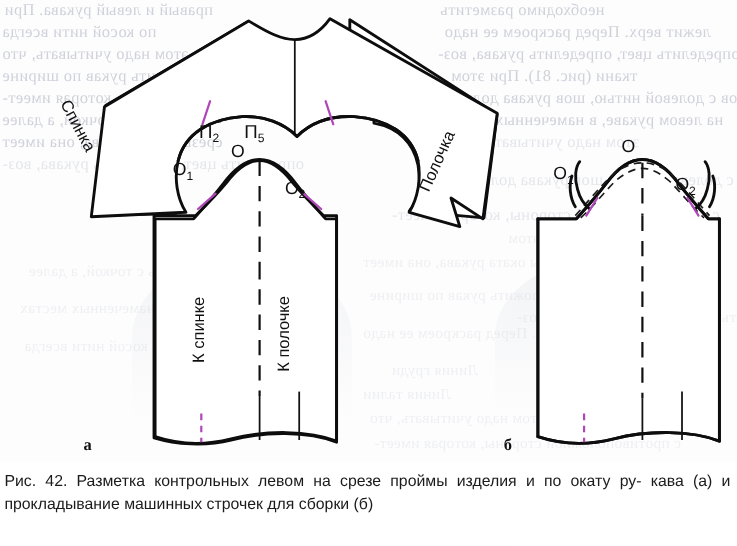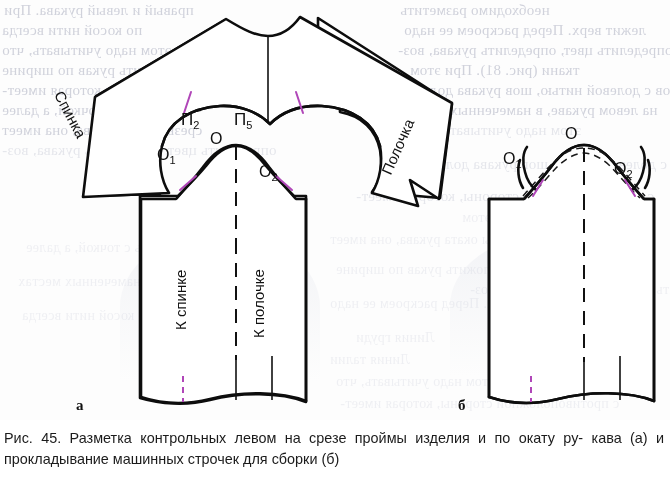--- a/index.html
+++ b/index.html
@@ -226,21 +226,21 @@
     <span>Спинка</span>
   </div>
 
   <div class="lbl" style="left:378px;top:170px;font-size:15px;transform:rotate(-66deg);transform-origin:left top;">
     <span>Полочка</span>
   </div>
 
   <div class="lbl" style="left:181px;top:110px;font-size:17px;">
     <span>П</span><sub style="font-size:11px;">2</sub>
   </div>
-  <div class="lbl" style="left:234px;top:110px;font-size:17px;">
+  <div class="lbl" style="left:222px;top:110px;font-size:17px;">
     <span>П</span><sub style="font-size:11px;">5</sub>
   </div>
   <div class="lbl" style="left:210px;top:130px;font-size:16px;">
     <span>О</span>
   </div>
   <div class="lbl" style="left:157px;top:146px;font-size:16px;">
     <span>О</span><sub style="font-size:11px;">1</sub>
   </div>
   <div class="lbl" style="left:259px;top:163px;font-size:16px;">
     <span>О</span><sub style="font-size:11px;">2</sub>
@@ -266,15 +266,15 @@
   <div class="lbl sub" style="left:76px;top:397px;font-size:15px;">
     <span>а</span>
   </div>
   <div class="lbl sub" style="left:458px;top:397px;font-size:15px;">
     <span>б</span>
   </div>
 
 </div>
 
 <div id="caption">
-  <span><span>Рис. 45.</span> <span>Разметка контрольных левом на срезе проймы изделия и по окату ру-</span></span>
+  <span><span>Рис. 42.</span> <span>Разметка контрольных левом на срезе проймы изделия и по окату ру-</span></span>
   <span>кава (а) и прокладывание машинных строчек для сборки (б)</span>
 </div>
 
 </body></html>

